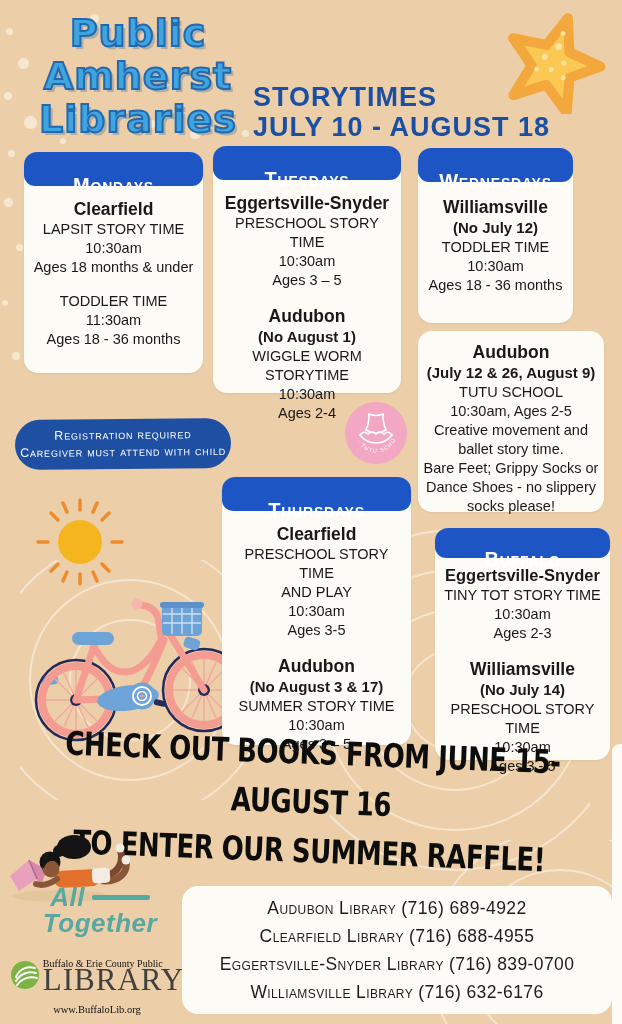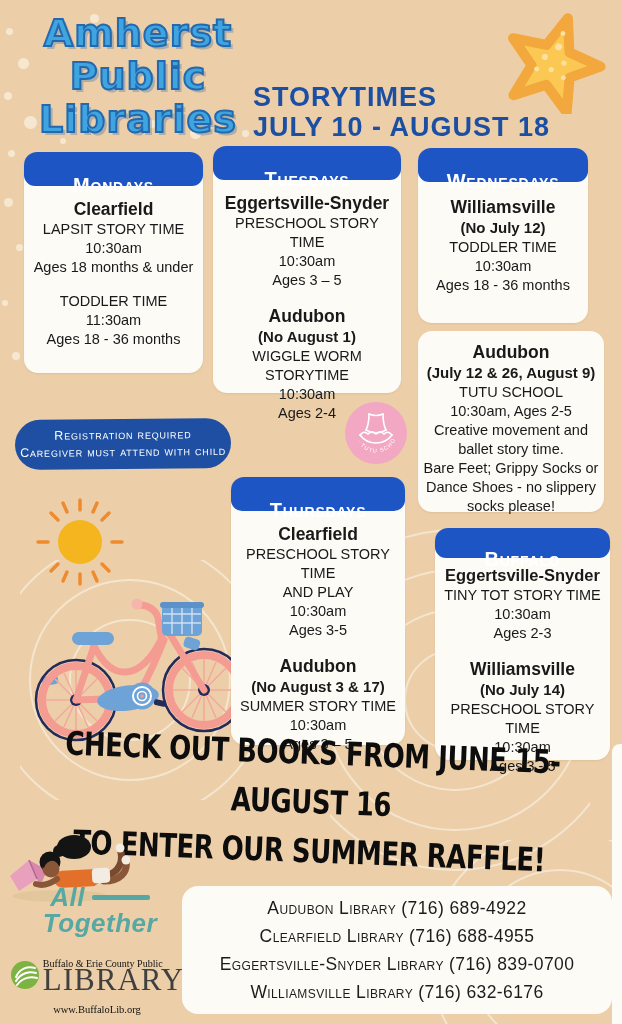--- a/index.html
+++ b/index.html
@@ -107,22 +107,22 @@
       <circle cx="110" cy="120" r="100"></circle>
       <circle cx="110" cy="120" r="140"></circle>
   </svg>
   <svg class="abs rings" style="left:440px;top:840px;" width="240" height="184" viewBox="0 0 240 184">
     <circle cx="120" cy="120" r="50"></circle>
       <circle cx="120" cy="120" r="90"></circle>
       <circle cx="120" cy="120" r="130"></circle>
   </svg>
 
   <div class="abs bubble-title">
+    <div>Public</div>
     <div>Amherst</div>
-    <div>Public</div>
     <div>Libraries</div>
   </div>
   <div class="abs subtitle1">STORYTIMES</div>
   <div class="abs subtitle2">JULY 10 - AUGUST 18</div>
 
   <svg class="abs" style="left:496px;top:8px;" width="116" height="106" viewBox="0 0 116 106">
     <g transform="rotate(18 58 53)">
       <path d="M58 8 L70 40 L104 44 L78 64 L86 98 L58 78 L30 98 L38 64 L12 44 L46 40 Z" fill="#fbc854" stroke="#f2a83c" stroke-width="10" stroke-linejoin="round"></path>
       <circle cx="58" cy="38" r="3.5" fill="#fde1a0"></circle>
         <circle cx="48" cy="52" r="3" fill="#fde1a0"></circle>
@@ -249,21 +249,21 @@
       <div class="session">
         <div class="loc">Audubon</div>
         <div class="note">(No August 1)</div>
         <div class="line">WIGGLE WORM STORYTIME</div>
         <div class="line">10:30am</div>
         <div class="line">Ages 2-4</div>
       </div>
     </div>
   </div>
 
-  <div class="card" style="left:418px;top:148px;width:170px;height:175px;">
+  <div class="card" style="left:418px;top:148px;width:155px;height:175px;">
     <div class="day-header">
       <span>Wednesdays</span>
     </div>
     <div class="card-body" style="padding-top:14px;">
       <div class="session">
         <div class="loc">Williamsville</div>
         <div class="note">(No July 12)</div>
         <div class="line">TODDLER TIME</div>
         <div class="line">10:30am</div>
         <div class="line">Ages 18 - 36 months</div>
@@ -303,21 +303,21 @@
       <path d="M16,34 Q22,42 32,42 Q42,42 48,34"></path>
     </g>
     <defs>
         <path id="arcpath" d="M12,37 A21,21 0 0 0 52,37"></path>
       </defs>
     <text font-size="5.5" fill="#ffffff" letter-spacing="1.2" font-family="Liberation Sans, sans-serif">
       <textPath href="#arcpath" startOffset="6%"><tspan>· TUTU SCHOOL ·</tspan></textPath>
     </text>
   </svg>
 
-  <div class="card" style="left:231px;top:477px;width:174px;height:268px;">
+  <div class="card" style="left:222px;top:477px;width:189px;height:268px;">
     <div class="day-header">
       <span>Thursdays</span>
     </div>
     <div class="card-body">
       <div class="session">
         <div class="loc">Clearfield</div>
         <div class="line">PRESCHOOL STORY TIME</div>
         <div class="line">AND PLAY</div>
         <div class="line">10:30am</div>
         <div class="line">Ages 3-5</div>

